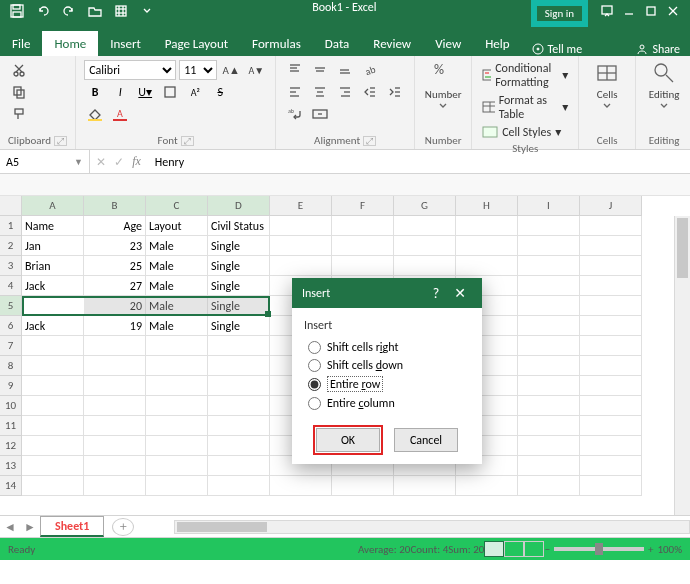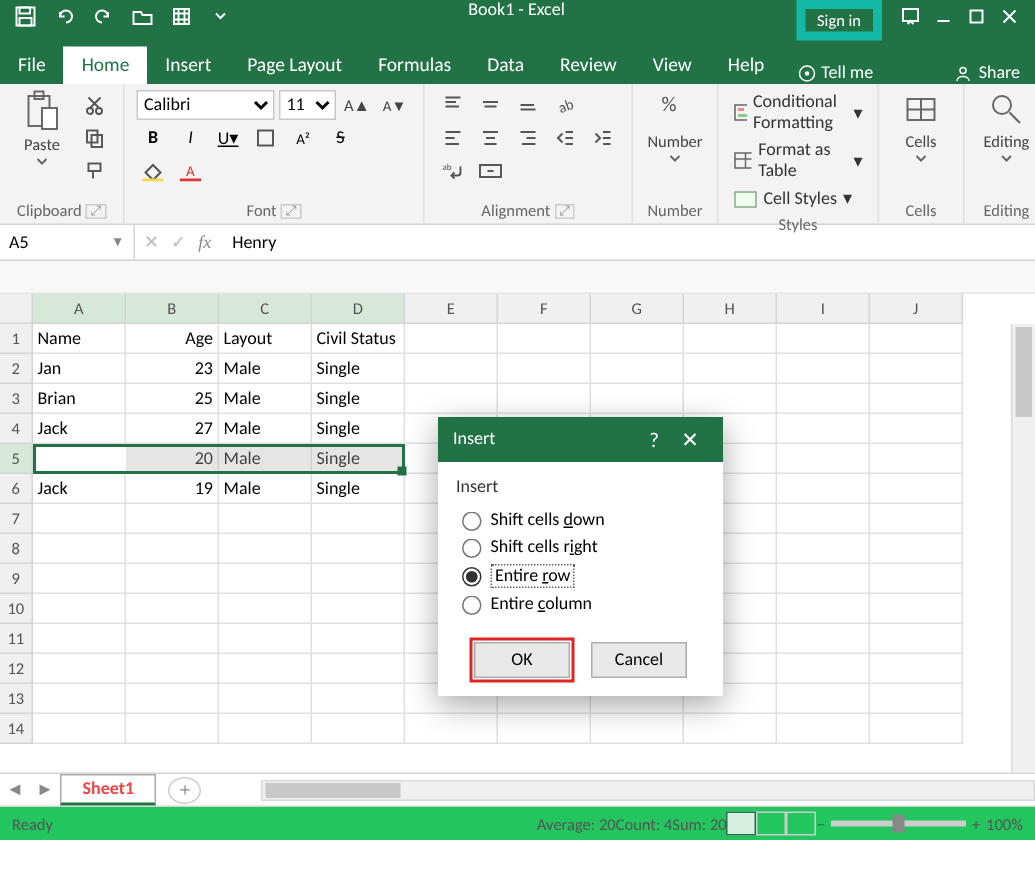--- a/index.html
+++ b/index.html
@@ -196,31 +196,20 @@
         <circle cx="6" cy="4" r="2"></circle>
         <path d="M2 11c0-2 2-3 4-3s4 1 4 3"></path>
       </svg>
       <span>Share</span>
     </div>
 </div>
 
 <div class="ribbon">
   <div class="group">
     <div class="gbody">
-      <div class="bigbtn">
-        <svg width="24" height="28" viewBox="0 0 24 28">
-            <rect x="3" y="4" width="14" height="20"></rect>
-            <rect x="7" y="1" width="6" height="5"></rect>
-            <rect x="12" y="12" width="10" height="14" fill="#fff"></rect>
-          </svg>
-        <span>Paste</span>
-        <svg width="8" height="5" viewBox="0 0 8 5">
-            <polyline points="1,1 4,4 7,1"></polyline>
-          </svg>
-      </div>
       <div class="col">
         <div class="iconbtn">
             <svg width="14" height="14" viewBox="0 0 14 14">
               <circle cx="4" cy="11" r="2"></circle>
               <circle cx="10" cy="11" r="2"></circle>
               <line x1="4" y1="9" x2="11" y2="2"></line>
               <line x1="10" y1="9" x2="3" y2="2"></line>
             </svg>
           </div>
         <div class="iconbtn">
@@ -681,25 +670,25 @@
   <div class="dlgtitle">
     <span class="t">Insert</span>
     <span class="h">?</span>
     <span class="x">✕</span>
   </div>
   <div class="dlgbody">
     <div class="fs">Insert</div>
     <div class="radios">
       <div class="radio">
           <input type="radio" name="ins" style="">
-          <label>Shift cells <u class="mn">d</u>own</label>
+          <label>Shift cells r<u class="mn">i</u>ght</label>
         </div>
       <div class="radio">
           <input type="radio" name="ins" style="">
-          <label>Shift cells r<u class="mn">i</u>ght</label>
+          <label>Shift cells <u class="mn">d</u>own</label>
         </div>
       <div class="radio sel">
           <input type="radio" name="ins" checked="" style="">
           <label>Entire <u class="mn">r</u>ow</label>
         </div>
       <div class="radio">
           <input type="radio" name="ins" style="">
           <label>Entire <u class="mn">c</u>olumn</label>
         </div>
     </div>

